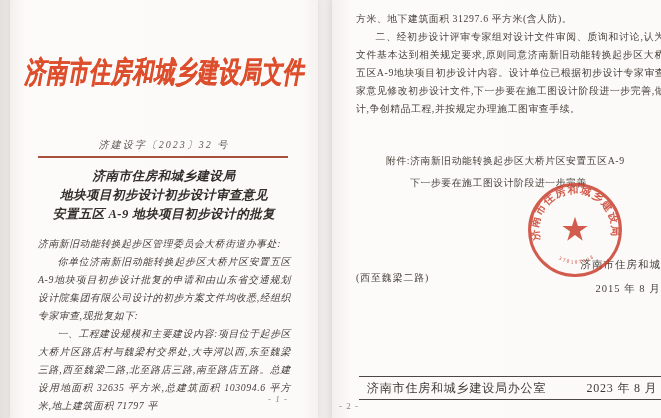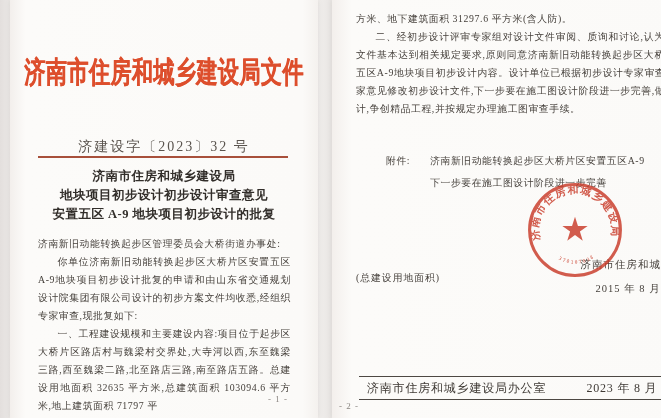--- a/index.html
+++ b/index.html
@@ -12,39 +12,39 @@
     position: relative;
     width: 661px; height: 418px;
     background: linear-gradient(90deg, #e3dfdd 0%, #f3f1ef 3%, #f5f3f1 47%, #e9e6e4 50%, #f6f4f2 53%, #f5f3f1 100%);
   }
   .page {
     position: absolute;
     top: 0; height: 418px;
     background: linear-gradient(90deg, #f3efec 0%, #fcfbf9 5%, #fbfaf8 95%, #f4f1ee 100%);
     box-shadow: 0 0 5px rgba(80,70,60,0.12);
   }
-  .page1 { left: 10px;  width: 308px; }
+  .page1 { left: 10px;  width: 308px; font-style: italic; }
   .page2 { left: 332px; width: 397px; }
 
   
   .banner {
     position: absolute; top: 58px; left: 0; right: 0;
     text-align: center;
     font-size: 21px; font-weight: bold;
     color: #dd4e2c;
     letter-spacing: 0.5px;
     transform: scaleY(1.4);
     transform-origin: center;
     text-shadow: 0.4px 0 0 #dd4e2c;
     white-space: nowrap;
   }
   .docnum {
     position: absolute; top: 138px; left: 0; right: 0;
     text-align: center;
-    font-size: 14px; color: #5a544e;
+    font-size: 10px; color: #5a544e;
     letter-spacing: 2px;
   }
   .redline {
     position: absolute; top: 156px; left: 28px;
     width: 250px; height: 2px;
     background: #a8503b;
   }
   .doc-title {
     position: absolute; top: 167px; left: 10px; right: 10px;
     text-align: center;
@@ -75,21 +75,21 @@
   .body2 {
     position: absolute; top: 10px; left: 24px; right: 22px;
   }
   .attachment {
     position: absolute; top: 150px; left: 54px; right: 16px;
     font-size: 9.8px; color: #46413c;
     line-height: 22px;
     letter-spacing: 0.6px;
     display: flex;
   }
-  .att-label { flex: 0 0 auto; margin-right: 20px; }
+  .att-label { flex: 0 0 auto; margin-right: 0; }
   .sign-block {
     position: absolute; top: 253px; right: 22px;
     text-align: center;
     font-size: 10.5px; color: #46413c;
     line-height: 24px;
     letter-spacing: 1px;
   }
   .public-note {
     position: absolute; top: 272px; left: 24px;
     font-size: 9.8px; color: #46413c;
@@ -166,21 +166,21 @@
       <circle cx="48" cy="48" r="44.5" fill="none" stroke="#c93a28" stroke-width="3"></circle>
       <polygon points="48,35 50.9,44 60.4,44 52.8,49.5 55.6,58.5 48,53 40.4,58.5 43.2,49.5 35.6,44 45.1,44" fill="#c93a28"></polygon>
       <text font-size="10.6" fill="#c93a28" letter-spacing="1.2" font-weight="bold" font-family="Liberation Serif, DejaVu Serif, serif">
         <textPath href="#sealArcTop" startOffset="2%">济南市住房和城乡建设局</textPath>
       </text>
       <text font-size="4.6" fill="#c93a28" letter-spacing="1.4" font-family="DejaVu Sans Mono, monospace">
         <textPath href="#sealArcBottom" startOffset="8%">370107038488</textPath>
       </text>
     </svg>
 
-    <div class="public-note">(总建设用地面积)</div>
+    <div class="public-note">(西至魏梁二路)</div>
 
     <div class="footer-box">
       <span>济南市住房和城乡建设局办公室</span>
       <span>2023 年 8 月 15 日印发</span>
     </div>
 
     <div class="pagenum pn2">- 2 -</div>
   </div>
 
 </div>

